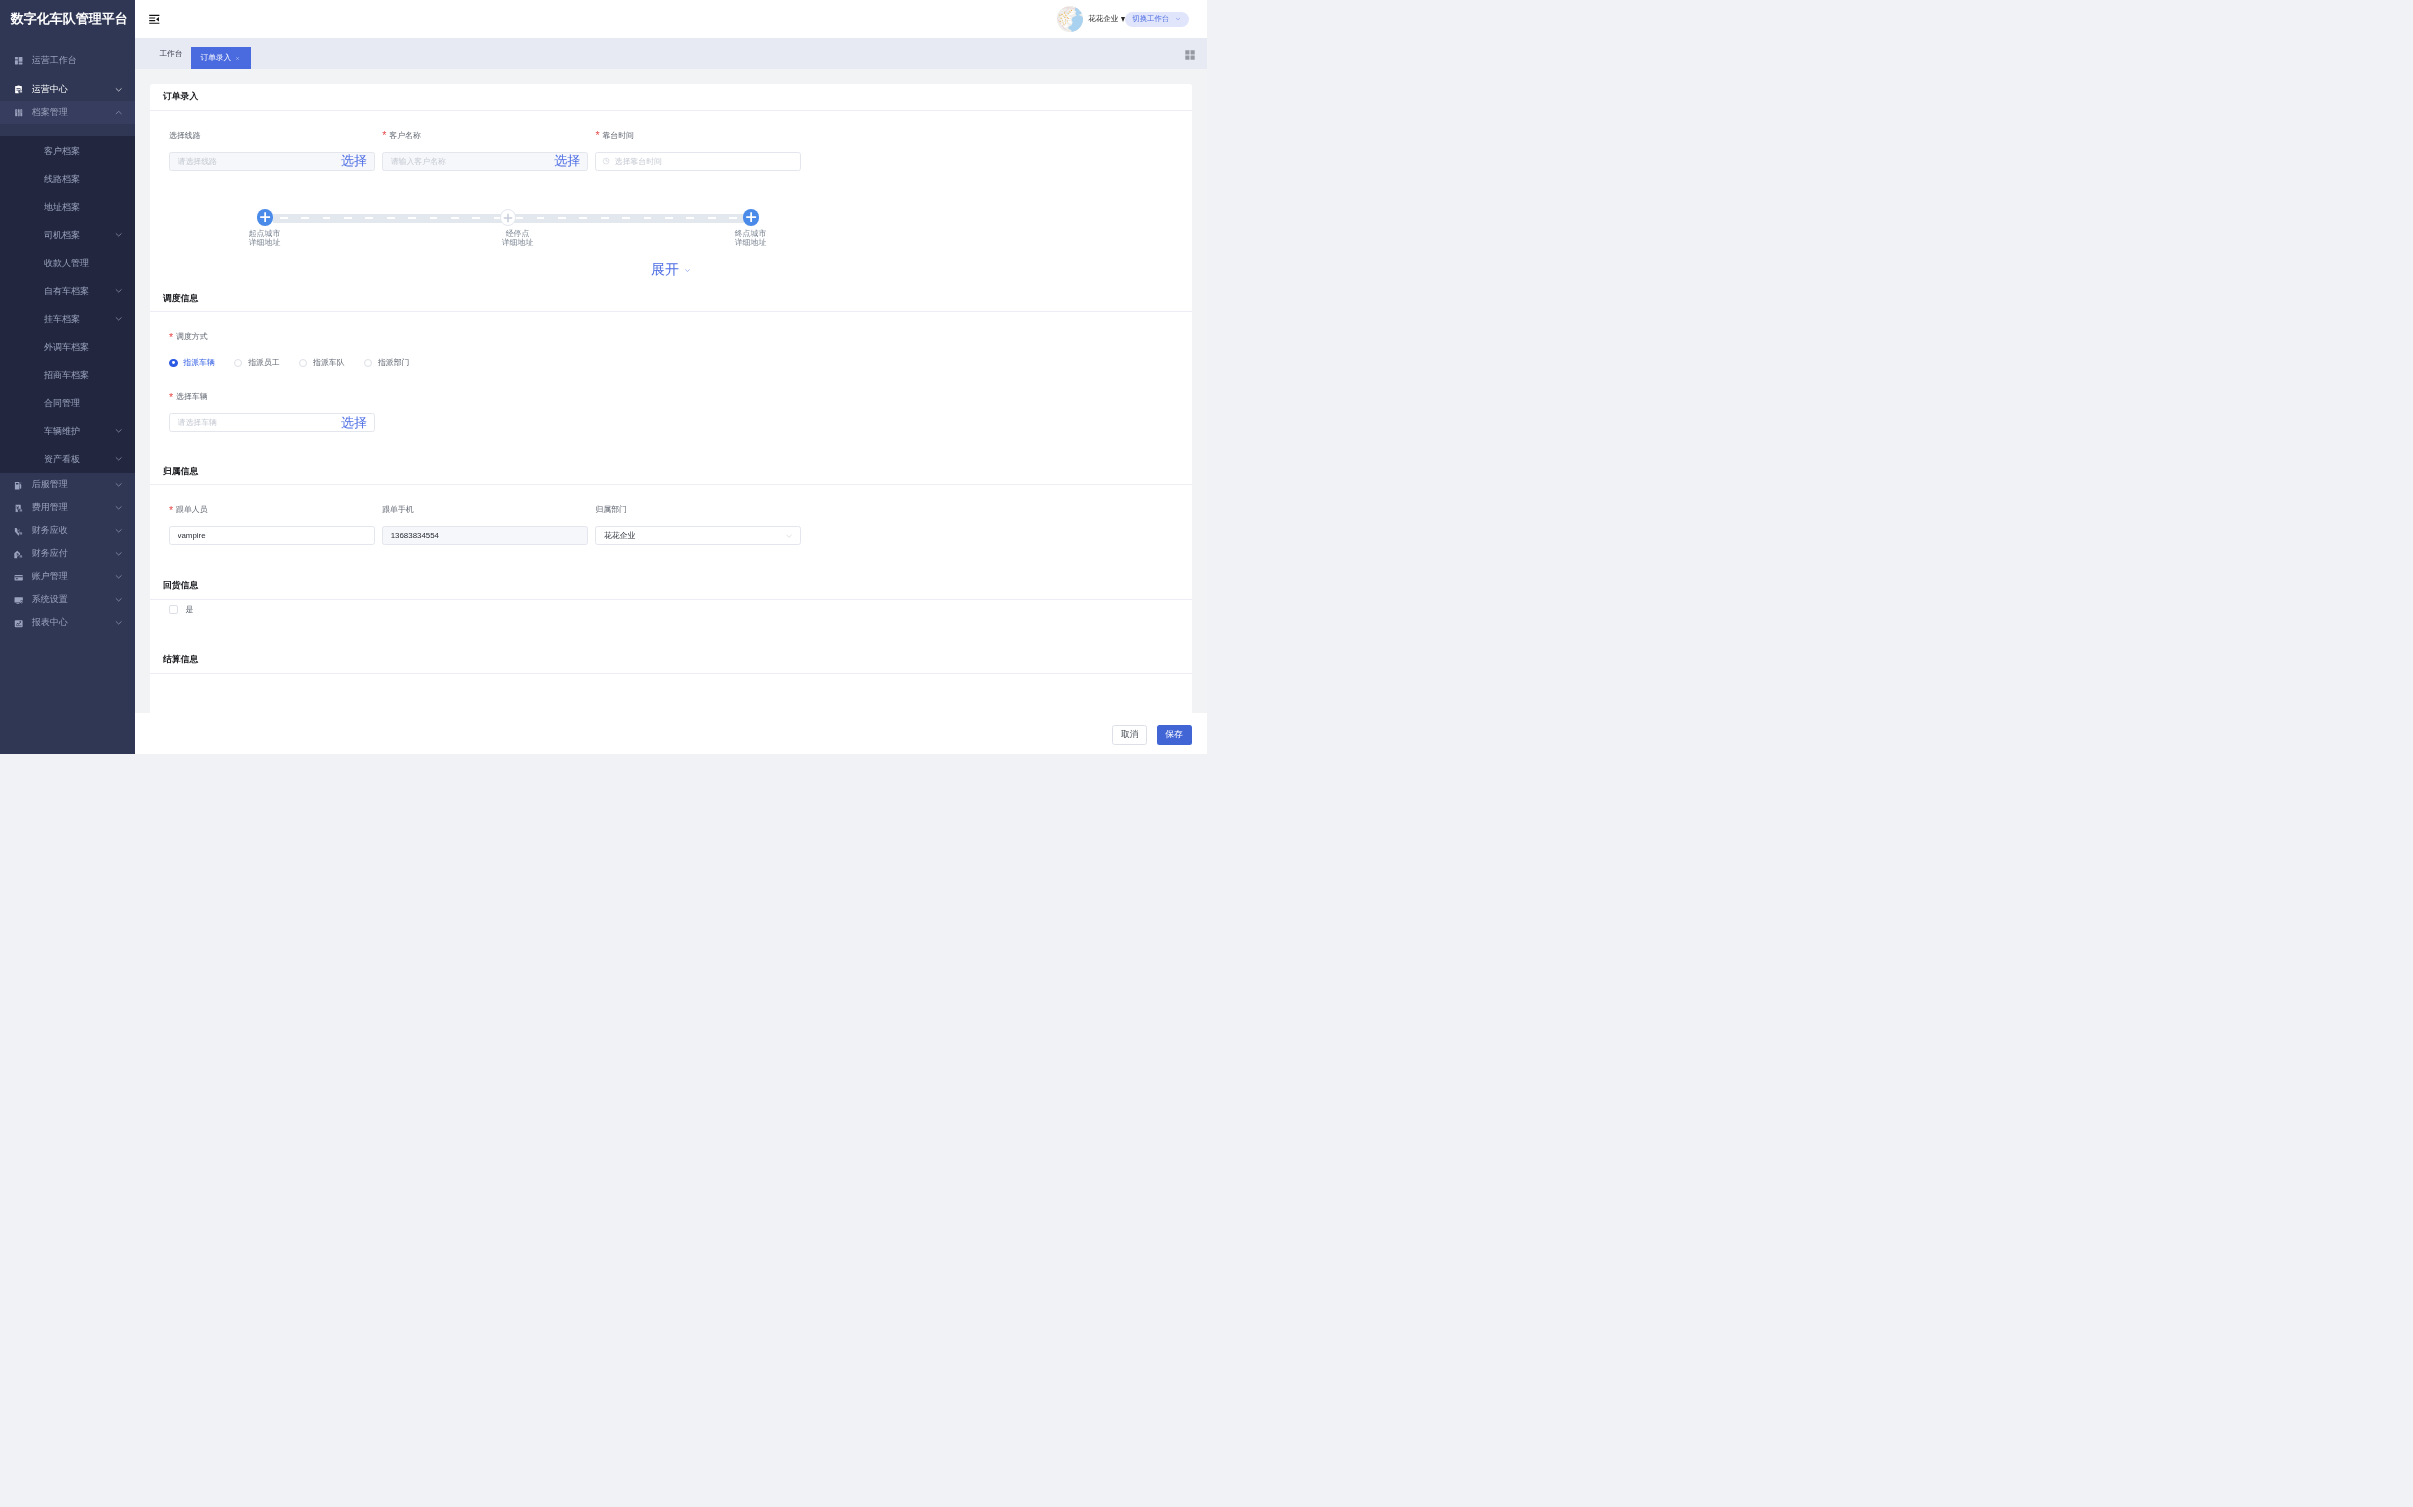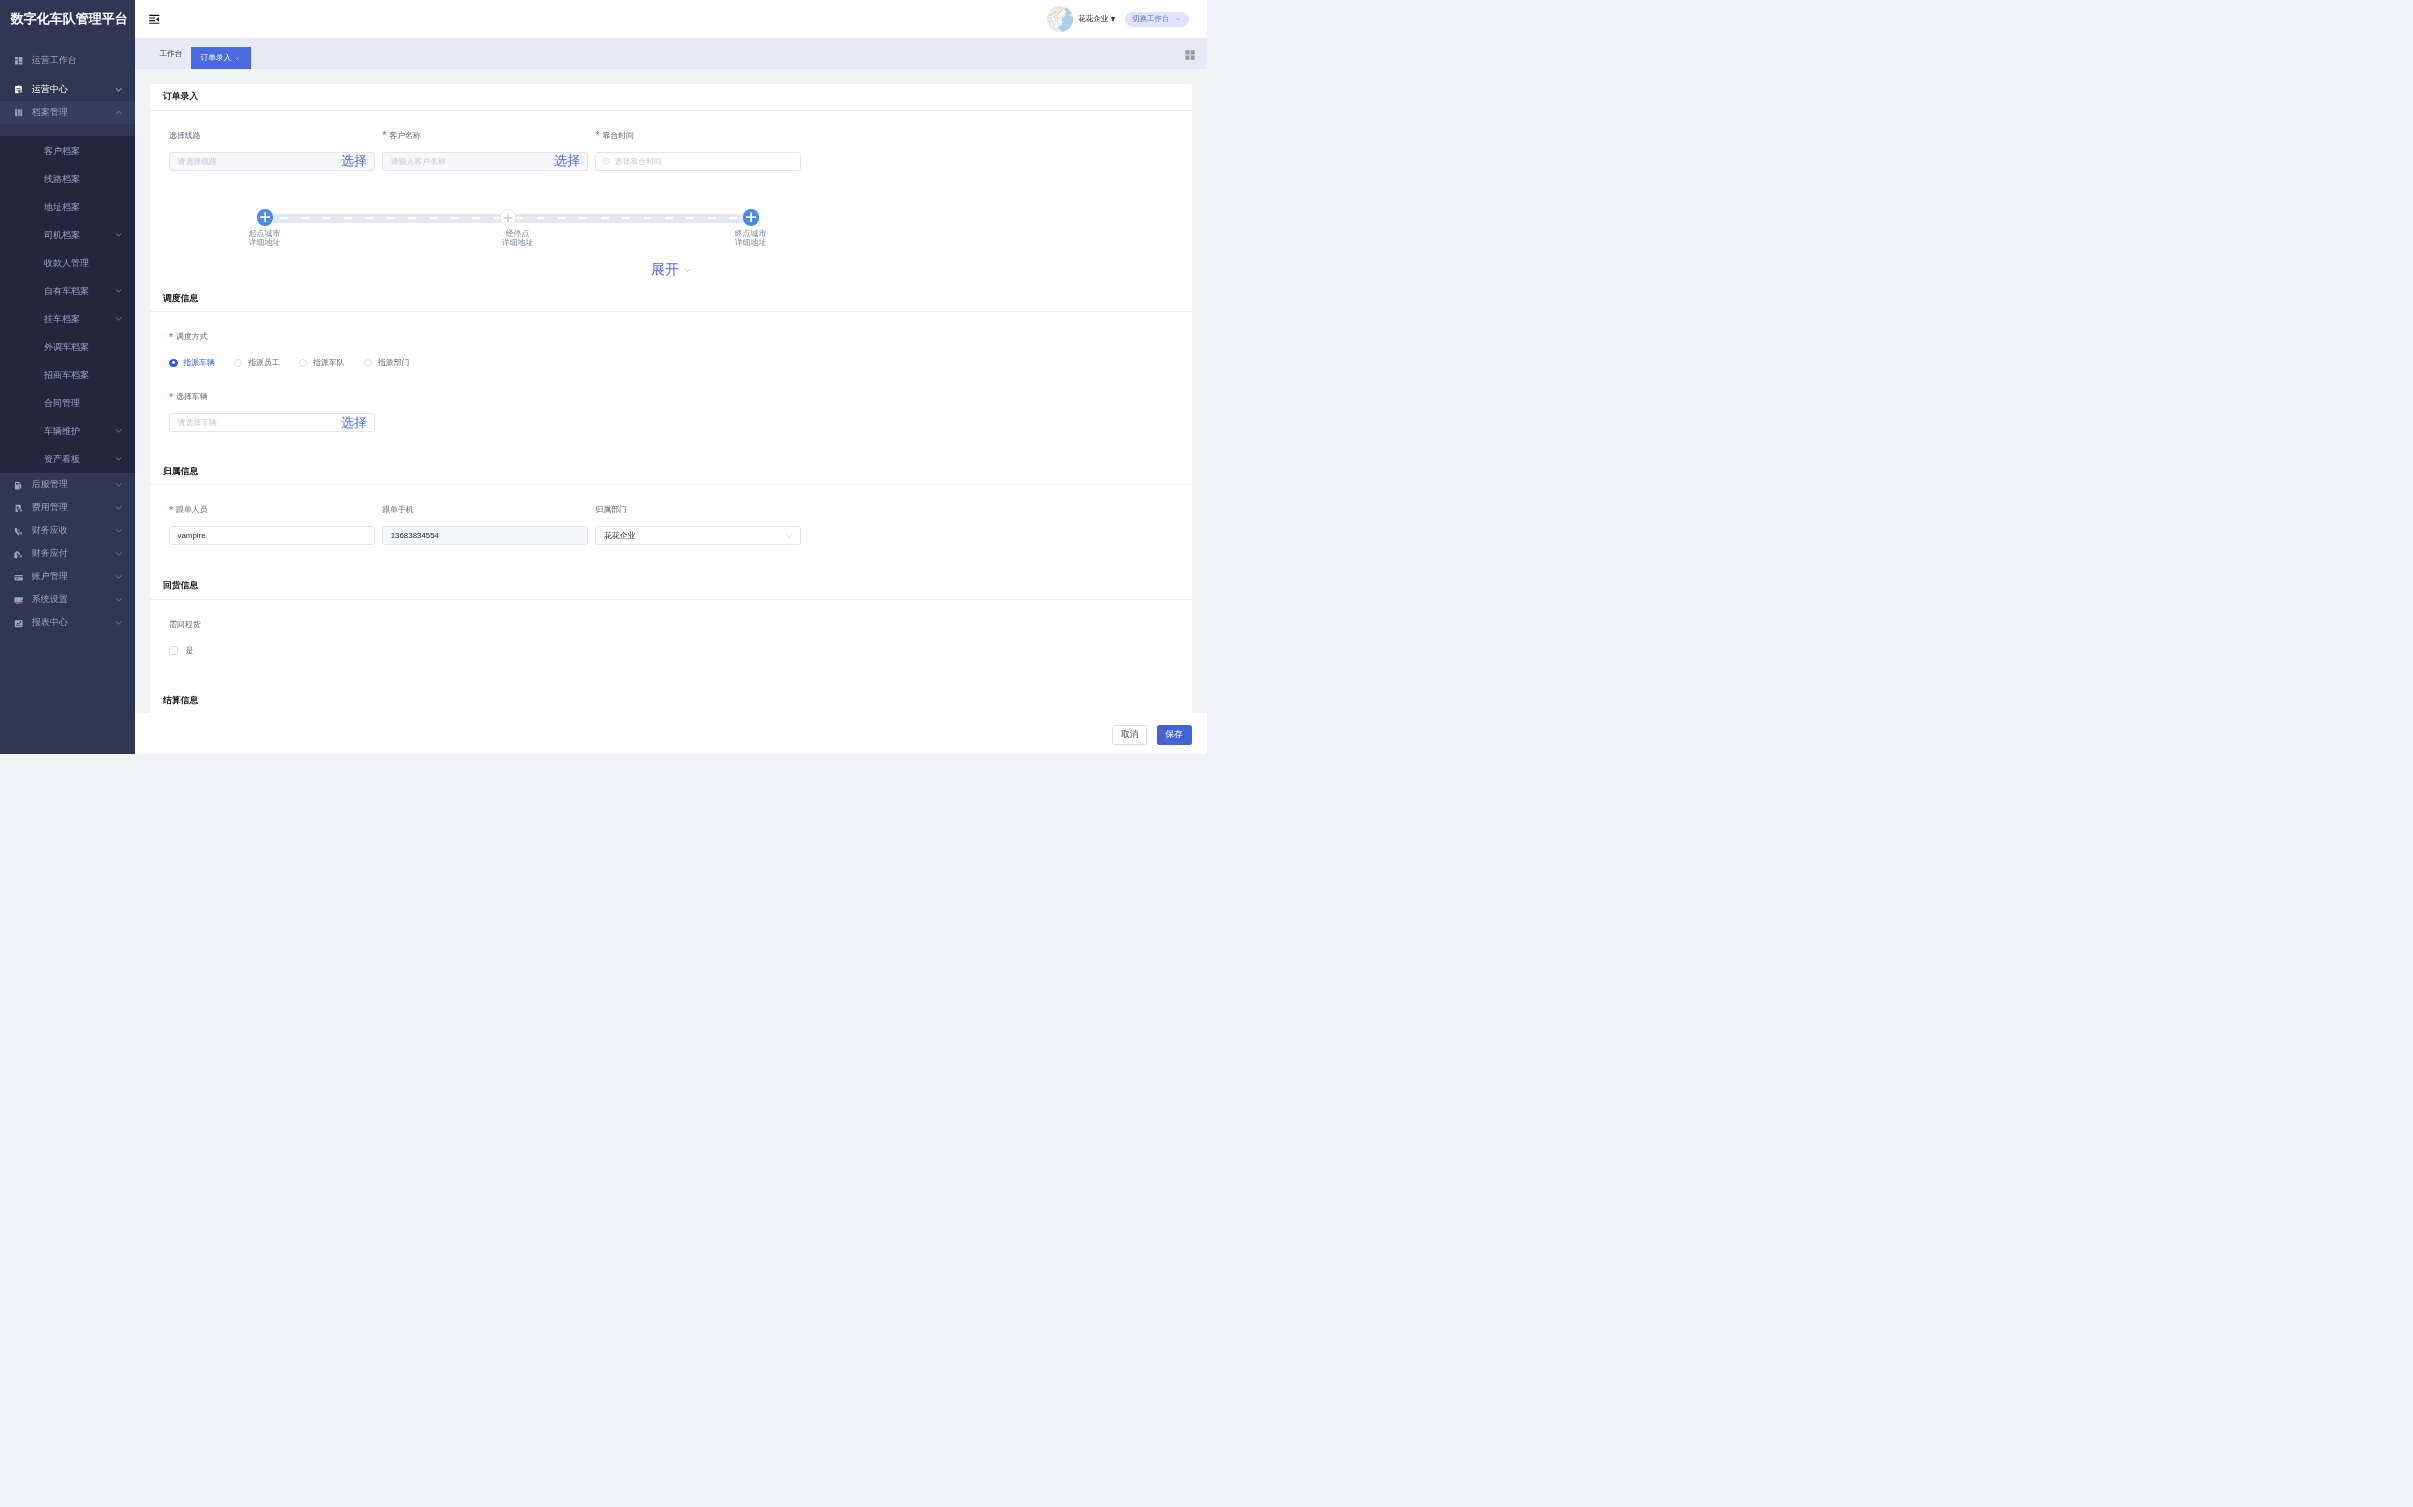--- a/index.html
+++ b/index.html
@@ -25,21 +25,21 @@
 .si .arw svg{width:9.4px;height:9.4px;display:block}
 
 
 .main{flex:1;display:flex;flex-direction:column;height:754px;min-width:0}
 .topbar{height:38px;background:#fff;display:flex;align-items:center;padding:0 18.5px 0 13.2px;flex:0 0 38px}
 .burger{width:12.6px;height:12.6px;cursor:pointer;display:flex;align-items:center;justify-content:center;margin-left:-0.3px}
 .topspacer{flex:1}
 .avatar{width:26.4px;height:26.4px;border-radius:50%;overflow:hidden;flex:0 0 26.4px;background:#efeeea;position:relative}
 .orgname{font-size:7.5px;color:#1b1b1b;margin-left:5.2px;display:flex;align-items:center;cursor:pointer}
 .caret{margin-left:3px;width:0;height:0;border-left:2.4px solid transparent;border-right:2.4px solid transparent;border-top:5px solid #2b2b2b}
-.switchbtn{margin-left:10px;height:15px;border-radius:10px;background:#e0e5fb;color:#4d6de3;font-size:7.4px;display:flex;align-items:center;padding:0 7.3px 0 7px;cursor:pointer}
+.switchbtn{margin-left:0;height:15px;border-radius:10px;background:#e0e5fb;color:#4d6de3;font-size:7.4px;display:flex;align-items:center;padding:0 7.3px 0 7px;cursor:pointer}
 .switchbtn .chev{margin-left:6px;width:6px;height:6px;display:block}
 .switchbtn .chev svg{width:6px;height:6px;display:block;overflow:visible}
 
 
 .tabbar{height:31px;background:#e7eaf2;display:flex;align-items:stretch;flex:0 0 31px;padding-left:15.4px}
 .tab{display:flex;align-items:center;padding:0 9px;font-size:7.7px;color:#3d4251;cursor:pointer}
 .tab.active{background:#4a6ae0;color:#fff;margin-top:9.4px;padding:0 11.6px 0 9px;align-self:stretch;margin-bottom:0}
 .tab .x{margin-left:3.5px;width:5px;height:5px;display:block}
 .tab .x svg{width:5px;height:5px;display:block;overflow:visible}
 .tabspacer{flex:1}
@@ -573,21 +573,20 @@
                         <path fill="none" stroke="#c5c9d2" stroke-width="1.7" stroke-linecap="round" stroke-linejoin="round" d="M5.5 9.3L12 15.5l6.5-6.2"></path>
                       </svg>
                     </span>
                   </div>
                 </div>
               </div>
               <div style="height:28px"></div>
             </div>
             <div class="sechd">回货信息</div>
             <div class="sec">
-              <div class="flabel">需回程货</div>
               <div class="cbrow">
                 <span class="cbox"></span>
                 <span>是</span>
               </div>
               <div style="height:28px"></div>
             </div>
             <div class="sechd">结算信息</div>
           </div>
         </div>
     </div>

